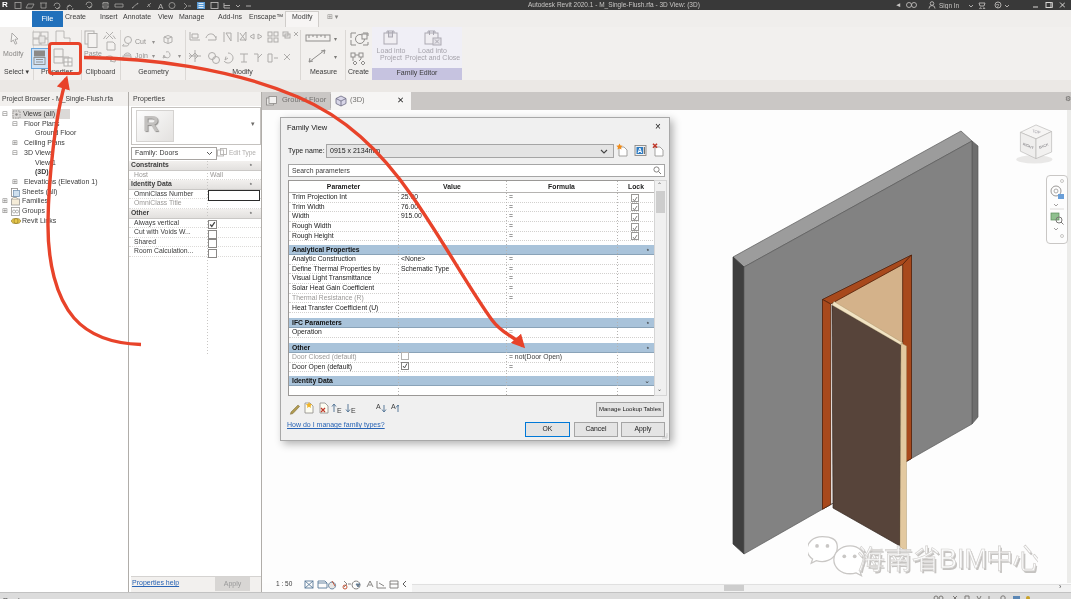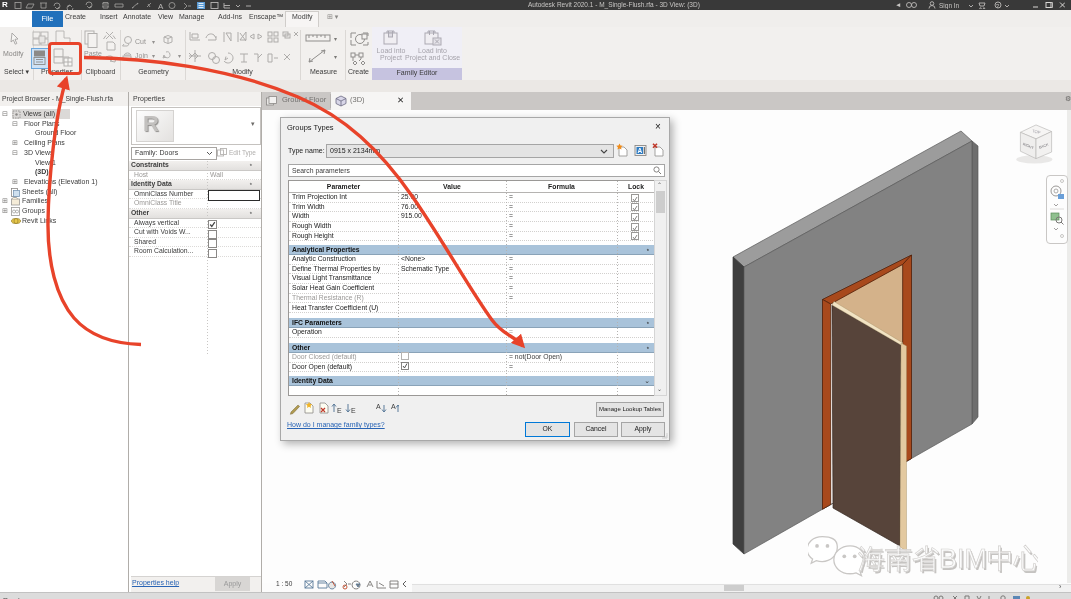--- a/index.html
+++ b/index.html
@@ -484,21 +484,21 @@
       <path d="M86 2 h8 v7 h-8 Z M86 5 h8" stroke="#7a7876"></path>
       <path d="M99 5 l3 -3 M99 5 l3 3" stroke="#4a4a4a"></path>
     </g>
   </svg>
 
   <div class="abs" style="left:150px;top:492px;width:659px;height:8px;background:#f2f2f2;border-top:1px solid #e0e0e0;"></div>
   <div class="abs" style="left:462px;top:493px;width:20px;height:6px;background:#cdcdcd;"></div>
   <div class="abs" style="left:797px;top:491px;font-size:7px;color:#4a4a4a;">›</div>
 </div>
 <div class="abs" id="dlg">
-  <div class="abs" style="left:6px;top:5px;font-size:7.5px;color:#1a1a1a;">Groups Types</div>
+  <div class="abs" style="left:6px;top:5px;font-size:7.5px;color:#1a1a1a;">Family View</div>
   <div class="abs" style="left:374px;top:3px;font-size:10px;color:#1a1a1a;">×</div>
   <div class="abs" style="left:7px;top:29px;font-size:7px;color:#1a1a1a;">Type name:</div>
   <div class="abs" style="left:45px;top:26px;width:286px;height:12px;background:#e4e4e4;border:1px solid #a5a5a5;">
     <div class="abs" style="left:3px;top:2px;font-size:7px;color:#1a1a1a;">0915 x 2134mm</div>
     <svg class="abs" style="left:273px;top:4px" width="8" height="5" viewBox="0 0 8 5">
         <path d="M1 1 l3 3 3-3" fill="none" stroke="#444" stroke-width="1.1"></path>
       </svg>
   </div>
   <svg class="abs" style="left:334px;top:25px" width="52" height="14" viewBox="0 0 52 14">
     <g fill="#fff" stroke="#9a9896" stroke-width="0.9">

